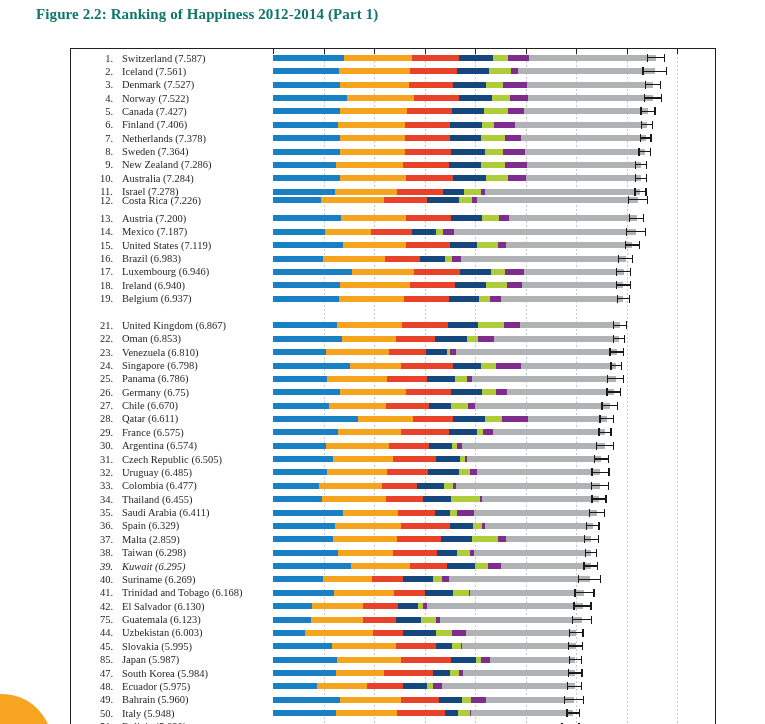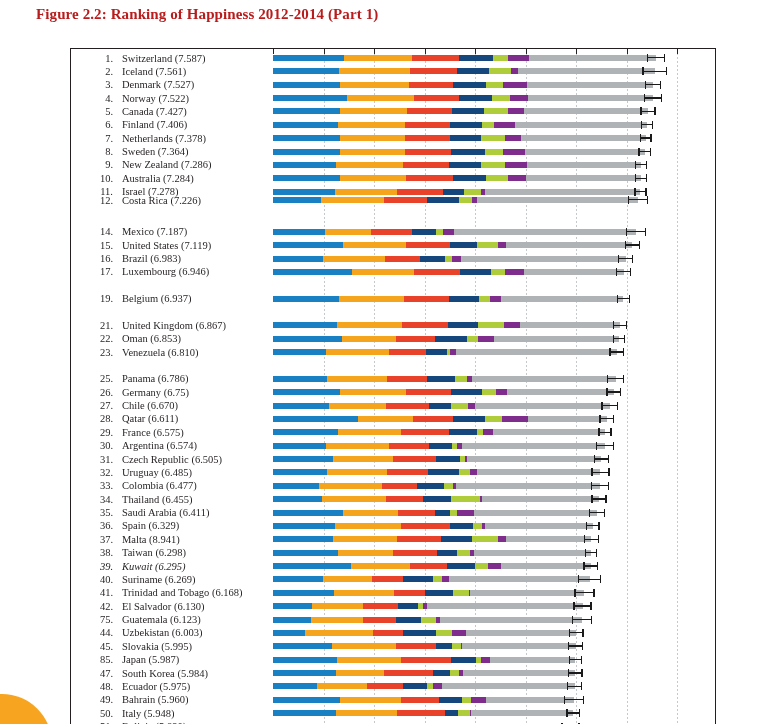--- a/index.html
+++ b/index.html
@@ -1,19 +1,19 @@
 <!DOCTYPE html>
 <html><head>
 <meta charset="utf-8">
 <style>
   html,body{margin:0;padding:0;background:#ffffff;}
   .page{position:relative;width:765px;height:724px;background:#ffffff;overflow:hidden;
         font-family:"Liberation Serif",serif;color:#231f20;}
   .figure-title{position:absolute;left:36px;top:6px;margin:0;font-size:15px;font-weight:bold;
-        color:#b91c1c;letter-spacing:0.1px;}
+        color:#0f766e;letter-spacing:0.1px;}
   .chart-box{position:absolute;left:70px;top:48px;width:646px;height:700px;
         border:1.5px solid #231f20;box-sizing:border-box;background:#ffffff;}
   .gridline{position:absolute;top:0;bottom:0;width:1px;
         background-image:repeating-linear-gradient(to bottom,#c5c9cb 0px,#c5c9cb 2px,transparent 2px,transparent 4px);}
   .tick{position:absolute;top:0;width:1px;height:4.5px;background:#231f20;}
   .crow{position:absolute;left:0;right:0;height:13px;}
   .rank{position:absolute;left:14px;width:28px;top:-3.5px;text-align:right;
         font-size:10.5px;line-height:13px;white-space:nowrap;}
   .clabel{position:absolute;left:51px;top:-3.5px;font-size:10.5px;line-height:13px;white-space:nowrap;}
   .bar{position:absolute;top:0;height:6px;display:flex;}
@@ -256,20 +256,38 @@
           <div class="seg" style="width: 12.876px; background: rgb(175, 205, 58);"></div>
           <div class="seg" style="width: 5.34441px; background: rgb(126, 45, 140);"></div>
           <div class="seg" style="width: 160.464px; background: rgb(175, 179, 182);"></div>
         </div>
         <div class="whisker" style="left: 556.813px; width: 20.2px;">
           <div class="wline"></div>
           <div class="wcap l"></div>
           <div class="wcap r"></div>
         </div>
       </div>
+      <div class="crow" style="top: 166.44px;">
+        <div class="rank">13.</div>
+        <div class="clabel">Austria (7.200)</div>
+        <div class="bar" style="left: 202px;">
+          <div class="seg" style="width: 67.5301px; background: rgb(26, 128, 196);"></div>
+          <div class="seg" style="width: 65.5005px; background: rgb(245, 165, 29);"></div>
+          <div class="seg" style="width: 44.9662px; background: rgb(232, 67, 42);"></div>
+          <div class="seg" style="width: 31.5287px; background: rgb(21, 71, 125);"></div>
+          <div class="seg" style="width: 16.7094px; background: rgb(175, 205, 58);"></div>
+          <div class="seg" style="width: 9.43138px; background: rgb(126, 45, 140);"></div>
+          <div class="seg" style="width: 127.934px; background: rgb(175, 179, 182);"></div>
+        </div>
+        <div class="whisker" style="left: 558.025px; width: 15.15px;">
+          <div class="wline"></div>
+          <div class="wcap l"></div>
+          <div class="wcap r"></div>
+        </div>
+      </div>
       <div class="crow" style="top: 179.81px;">
         <div class="rank">14.</div>
         <div class="clabel">Mexico (7.187)</div>
         <div class="bar" style="left: 202px;">
           <div class="seg" style="width: 51.5373px; background: rgb(26, 128, 196);"></div>
           <div class="seg" style="width: 46.1828px; background: rgb(245, 165, 29);"></div>
           <div class="seg" style="width: 41.1292px; background: rgb(232, 67, 42);"></div>
           <div class="seg" style="width: 24.3314px; background: rgb(21, 71, 125);"></div>
           <div class="seg" style="width: 7.10737px; background: rgb(175, 205, 58);"></div>
           <div class="seg" style="width: 10.7626px; background: rgb(126, 45, 140);"></div>
@@ -328,20 +346,38 @@
           <div class="seg" style="width: 14.1572px; background: rgb(175, 205, 58);"></div>
           <div class="seg" style="width: 19.088px; background: rgb(126, 45, 140);"></div>
           <div class="seg" style="width: 99.4532px; background: rgb(175, 179, 182);"></div>
         </div>
         <div class="whisker" style="left: 545.198px; width: 15.15px;">
           <div class="wline"></div>
           <div class="wcap l"></div>
           <div class="wcap r"></div>
         </div>
       </div>
+      <div class="crow" style="top: 233.29px;">
+        <div class="rank">18.</div>
+        <div class="clabel">Ireland (6.940)</div>
+        <div class="bar" style="left: 202px;">
+          <div class="seg" style="width: 67.466px; background: rgb(26, 128, 196);"></div>
+          <div class="seg" style="width: 69.1587px; background: rgb(245, 165, 29);"></div>
+          <div class="seg" style="width: 45.2142px; background: rgb(232, 67, 42);"></div>
+          <div class="seg" style="width: 31.1974px; background: rgb(21, 71, 125);"></div>
+          <div class="seg" style="width: 21.4468px; background: rgb(175, 205, 58);"></div>
+          <div class="seg" style="width: 14.495px; background: rgb(126, 45, 140);"></div>
+          <div class="seg" style="width: 101.492px; background: rgb(175, 179, 182);"></div>
+        </div>
+        <div class="whisker" style="left: 544.895px; width: 15.15px;">
+          <div class="wline"></div>
+          <div class="wcap l"></div>
+          <div class="wcap r"></div>
+        </div>
+      </div>
       <div class="crow" style="top: 246.66px;">
         <div class="rank">19.</div>
         <div class="clabel">Belgium (6.937)</div>
         <div class="bar" style="left: 202px;">
           <div class="seg" style="width: 66.0449px; background: rgb(26, 128, 196);"></div>
           <div class="seg" style="width: 64.9258px; background: rgb(245, 165, 29);"></div>
           <div class="seg" style="width: 45.2818px; background: rgb(232, 67, 42);"></div>
           <div class="seg" style="width: 29.5173px; background: rgb(21, 71, 125);"></div>
           <div class="seg" style="width: 11.3827px; background: rgb(175, 205, 58);"></div>
           <div class="seg" style="width: 11.2363px; background: rgb(126, 45, 140);"></div>
@@ -400,20 +436,38 @@
           <div class="seg" style="width: 2.9497px; background: rgb(175, 205, 58);"></div>
           <div class="seg" style="width: 5.58984px; background: rgb(126, 45, 140);"></div>
           <div class="seg" style="width: 161.151px; background: rgb(175, 179, 182);"></div>
         </div>
         <div class="whisker" style="left: 538.33px; width: 15.15px;">
           <div class="wline"></div>
           <div class="wcap l"></div>
           <div class="wcap r"></div>
         </div>
       </div>
+      <div class="crow" style="top: 313.51px;">
+        <div class="rank">24.</div>
+        <div class="clabel">Singapore (6.798)</div>
+        <div class="bar" style="left: 202px;">
+          <div class="seg" style="width: 76.8539px; background: rgb(26, 128, 196);"></div>
+          <div class="seg" style="width: 51.51px; background: rgb(245, 165, 29);"></div>
+          <div class="seg" style="width: 51.7751px; background: rgb(232, 67, 42);"></div>
+          <div class="seg" style="width: 27.3973px; background: rgb(21, 71, 125);"></div>
+          <div class="seg" style="width: 15.708px; background: rgb(175, 205, 58);"></div>
+          <div class="seg" style="width: 24.8511px; background: rgb(126, 45, 140);"></div>
+          <div class="seg" style="width: 95.2036px; background: rgb(175, 179, 182);"></div>
+        </div>
+        <div class="whisker" style="left: 539.239px; width: 12.12px;">
+          <div class="wline"></div>
+          <div class="wcap l"></div>
+          <div class="wcap r"></div>
+        </div>
+      </div>
       <div class="crow" style="top: 326.88px;">
         <div class="rank">25.</div>
         <div class="clabel">Panama (6.786)</div>
         <div class="bar" style="left: 202px;">
           <div class="seg" style="width: 53.7083px; background: rgb(26, 128, 196);"></div>
           <div class="seg" style="width: 60.5242px; background: rgb(245, 165, 29);"></div>
           <div class="seg" style="width: 40.2288px; background: rgb(232, 67, 42);"></div>
           <div class="seg" style="width: 27.376px; background: rgb(21, 71, 125);"></div>
           <div class="seg" style="width: 12.3392px; background: rgb(175, 205, 58);"></div>
           <div class="seg" style="width: 4.68135px; background: rgb(126, 45, 140);"></div>
@@ -618,21 +672,21 @@
           <div class="seg" style="width: 107.248px; background: rgb(175, 179, 182);"></div>
         </div>
         <div class="whisker" style="left: 514.544px; width: 14.14px;">
           <div class="wline"></div>
           <div class="wcap l"></div>
           <div class="wcap r"></div>
         </div>
       </div>
       <div class="crow" style="top: 487.32px;">
         <div class="rank">37.</div>
-        <div class="clabel">Malta (8.941)</div>
+        <div class="clabel">Malta (2.859)</div>
         <div class="bar" style="left: 202px;">
           <div class="seg" style="width: 59.8415px; background: rgb(26, 128, 196);"></div>
           <div class="seg" style="width: 64.2224px; background: rgb(245, 165, 29);"></div>
           <div class="seg" style="width: 44.1052px; background: rgb(232, 67, 42);"></div>
           <div class="seg" style="width: 30.8404px; background: rgb(21, 71, 125);"></div>
           <div class="seg" style="width: 26.1348px; background: rgb(175, 205, 58);"></div>
           <div class="seg" style="width: 7.60833px; background: rgb(126, 45, 140);"></div>
           <div class="seg" style="width: 85.4985px; background: rgb(175, 179, 182);"></div>
         </div>
         <div class="whisker" style="left: 512.676px; width: 15.15px;">

